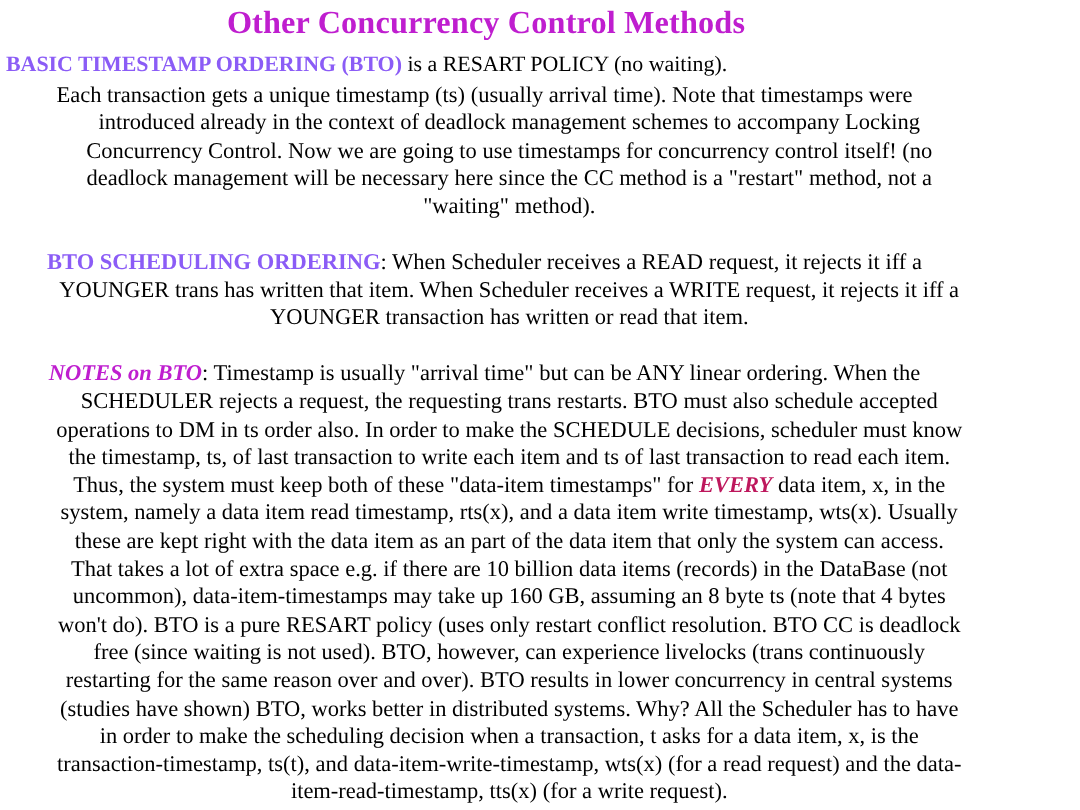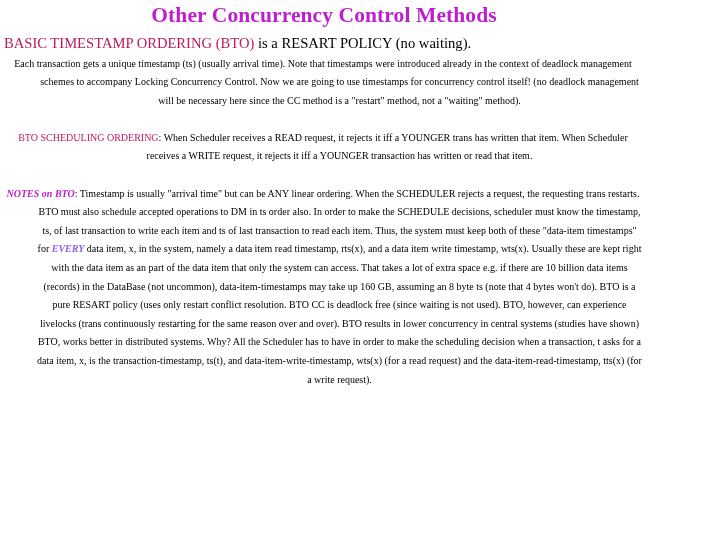--- a/index.html
+++ b/index.html
@@ -30,21 +30,21 @@
     line-height: 1.0;
     padding-top: 5px;
     margin: 0 0 6px 0;
     letter-spacing: 0.1px;
   }
   .body-area {
     padding: 0 6px 0 4px;
   }
   .para {
     margin: 0;
-    font-size: 10px;
+    font-size: 15px;
     line-height: 18.6px;
     text-align: center;
     text-indent: 0;
     padding-left: 33px;
   }
   
   .para.hang {
     padding-left: 33px;
     text-indent: -33px;
     text-align: center;
@@ -54,31 +54,31 @@
     line-height: 20px;
     text-align: left;
     padding-left: 0;
     text-indent: 0;
     margin-bottom: 2px;
   }
   .spacer {
     height: 18.6px;
   }
   .kw-magenta {
-    color: #be185d;
-    font-weight: normal;
+    color: #8b5cf6;
+    font-weight: bold;
   }
   .kw-magenta-italic {
     color: #bf1ecf;
     font-weight: bold;
     font-style: italic;
     text-align: right;
   }
   .kw-red-italic {
-    color: #8b5cf6;
+    color: #be185d;
     font-weight: bold;
     font-style: italic;
   }
 </style>
 </head>
 <body>
 
 <div class="slide">
 
   <h1 class="slide-title">Other Concurrency Control Methods</h1>

